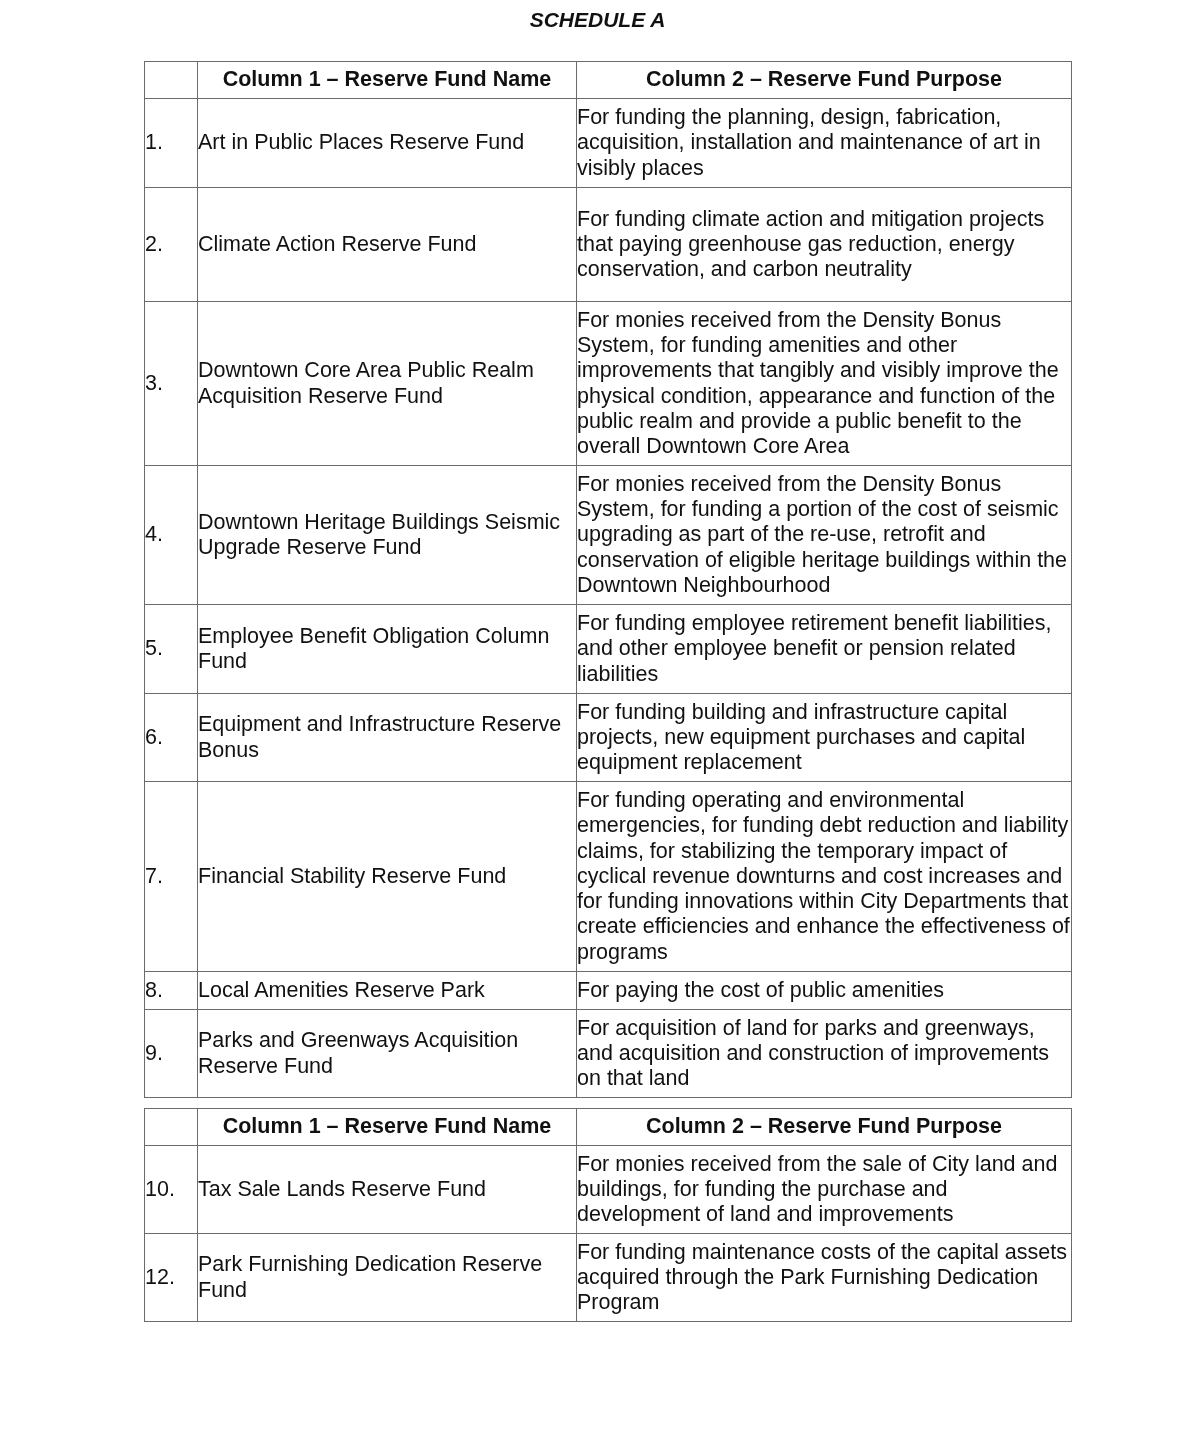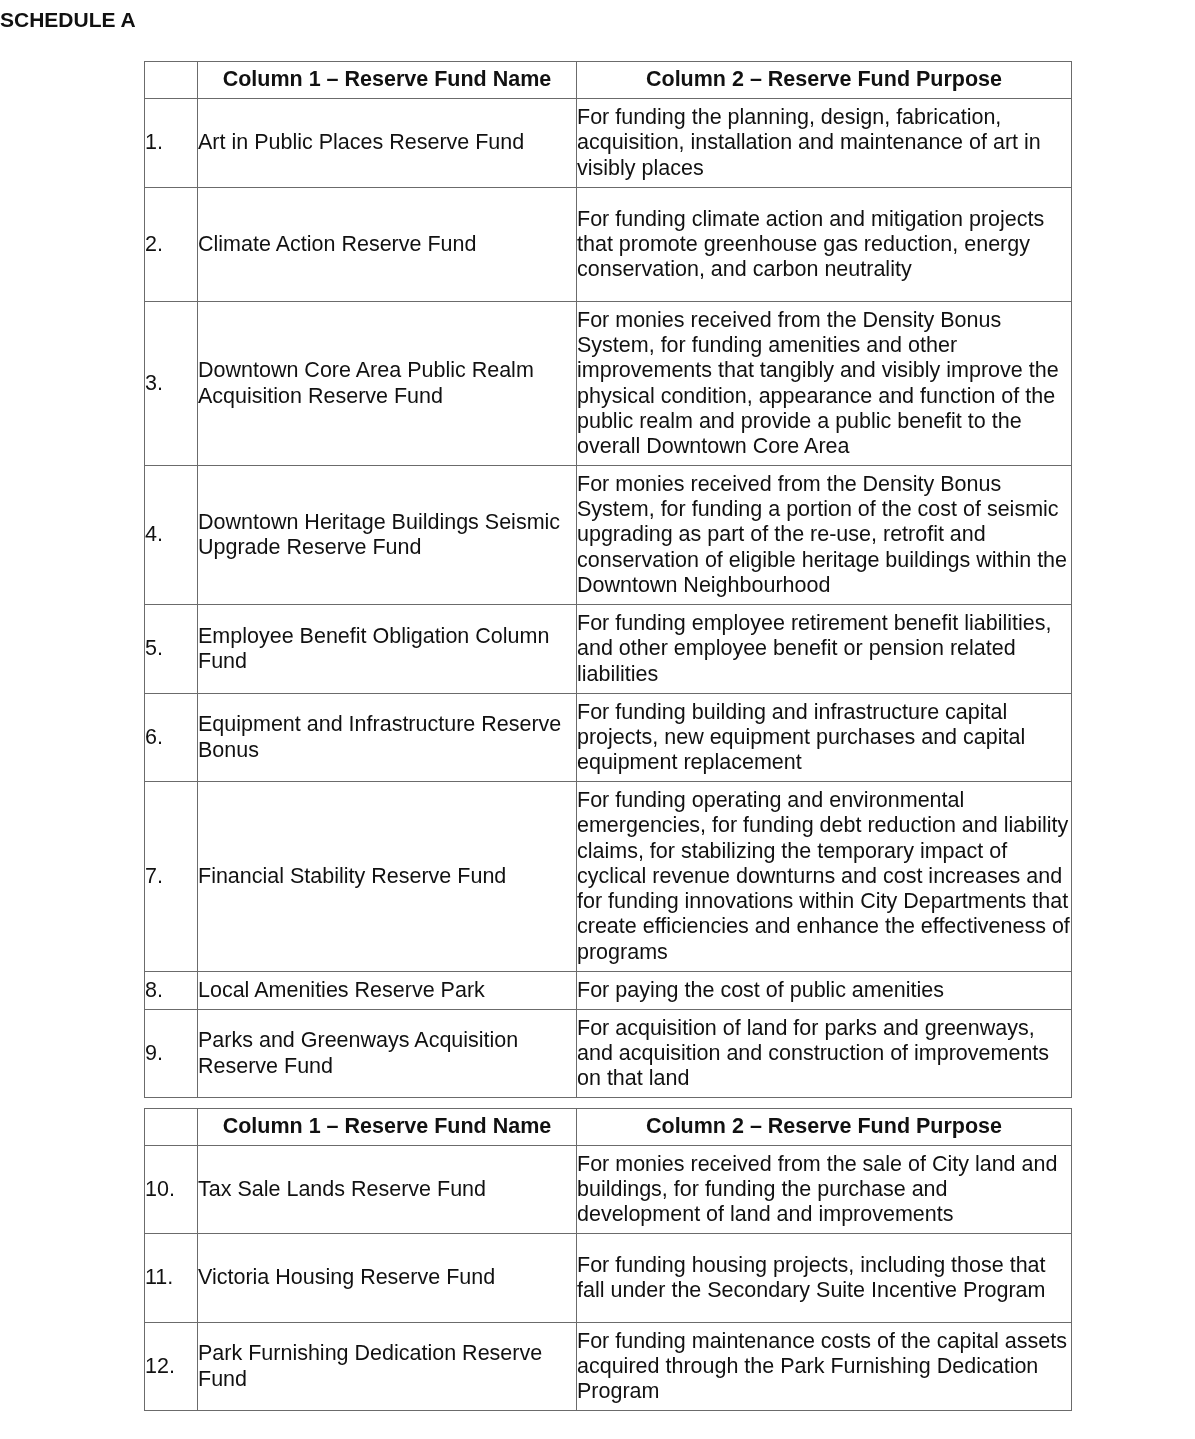--- a/index.html
+++ b/index.html
@@ -1,22 +1,22 @@
 <!DOCTYPE html>
 <html><head>
 <meta charset="utf-8">
 <style>
   html, body { margin: 0; padding: 0; background: #ffffff; }
   body {
     width: 1195px; height: 1439px; position: relative; overflow: hidden;
     font-family: "Liberation Sans", sans-serif; color: #111;
   }
   .title {
-    position: absolute; top: 8px; left: 0; width: 1195px; 
-    font-weight: bold; font-size: 21px; letter-spacing: 0px;
+    position: absolute; top: 8px; left: 0; width: 1195px; text-align: center;
+    font-weight: bold; font-size: 21px; letter-spacing: 0px; font-style: italic;
   }
   table.sched {
     position: absolute; left: 144px; width: 927px;
     border-collapse: collapse; table-layout: fixed;
     font-size: 21.5px; line-height: 25.3px;
   }
   table.sched td, table.sched th {
     border: 1.5px solid #6b6b6b; vertical-align: middle; padding: 0;
   }
   col.c-num { width: 53px; }
@@ -49,21 +49,21 @@
   </thead>
   <tbody id="t1body">
       <tr style="height: 89px;">
         <td class="num">1.</td>
         <td class="name">Art in Public Places Reserve Fund</td>
         <td class="purp">For funding the planning, design, fabrication, acquisition, installation and maintenance of art in visibly places</td>
       </tr>
       <tr style="height: 114px;">
         <td class="num">2.</td>
         <td class="name">Climate Action Reserve Fund</td>
-        <td class="purp">For funding climate action and mitigation projects that promote greenhouse gas reduction, energy conservation, and carbon neutrality</td>
+        <td class="purp">For funding climate action and mitigation projects that paying greenhouse gas reduction, energy conservation, and carbon neutrality</td>
       </tr>
       <tr style="height: 164px;">
         <td class="num">3.</td>
         <td class="name">Downtown Core Area Public Realm Acquisition Reserve Fund</td>
         <td class="purp">For monies received from the Density Bonus System, for funding amenities and other improvements that tangibly and visibly improve the physical condition, appearance and function of the public realm and provide a public benefit to the overall Downtown Core Area</td>
       </tr>
       <tr style="height: 139px;">
         <td class="num">4.</td>
         <td class="name">Downtown Heritage Buildings Seismic Upgrade Reserve Fund</td>
         <td class="purp">For monies received from the Density Bonus System, for funding a portion of the cost of seismic upgrading as part of the re-use, retrofit and conservation of eligible heritage buildings within the Downtown Neighbourhood</td>
@@ -108,24 +108,19 @@
       <th>Column 1 – Reserve Fund Name</th>
       <th>Column 2 – Reserve Fund Purpose</th>
     </tr>
   </thead>
   <tbody id="t2body">
       <tr style="height: 88px;">
         <td class="num">10.</td>
         <td class="name">Tax Sale Lands Reserve Fund</td>
         <td class="purp">For monies received from the sale of City land and buildings, for funding the purchase and development of land and improvements</td>
       </tr>
-      <tr style="height: 89px;">
-        <td class="num">11.</td>
-        <td class="name">Victoria Housing Reserve Fund</td>
-        <td class="purp">For funding housing projects, including those that fall under the Secondary Suite Incentive Program</td>
-      </tr>
       <tr style="height: 88px;">
         <td class="num">12.</td>
         <td class="name">Park Furnishing Dedication Reserve Fund</td>
         <td class="purp">For funding maintenance costs of the capital assets acquired through the Park Furnishing Dedication Program</td>
       </tr>
     </tbody>
 </table>
 
 </body></html>

